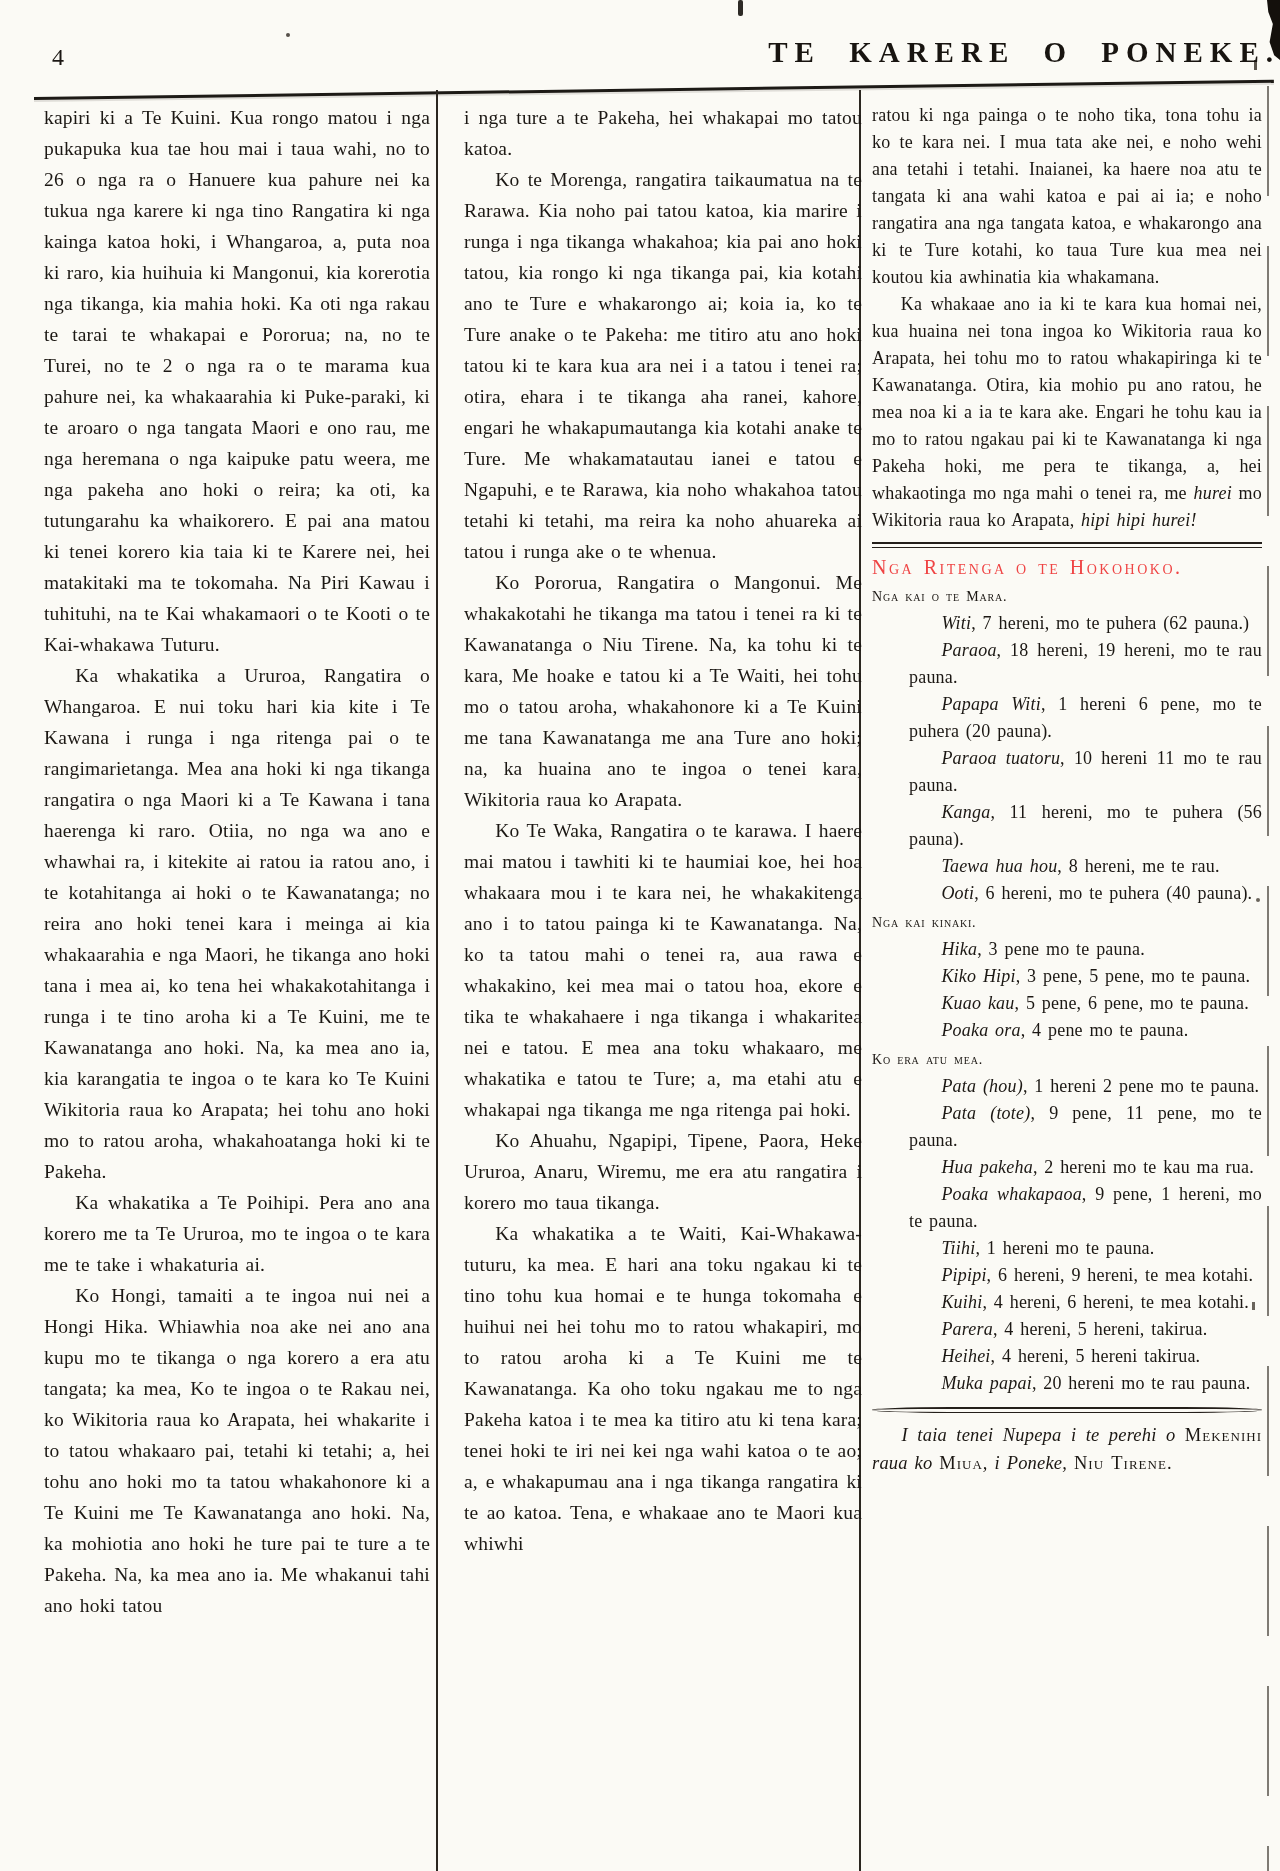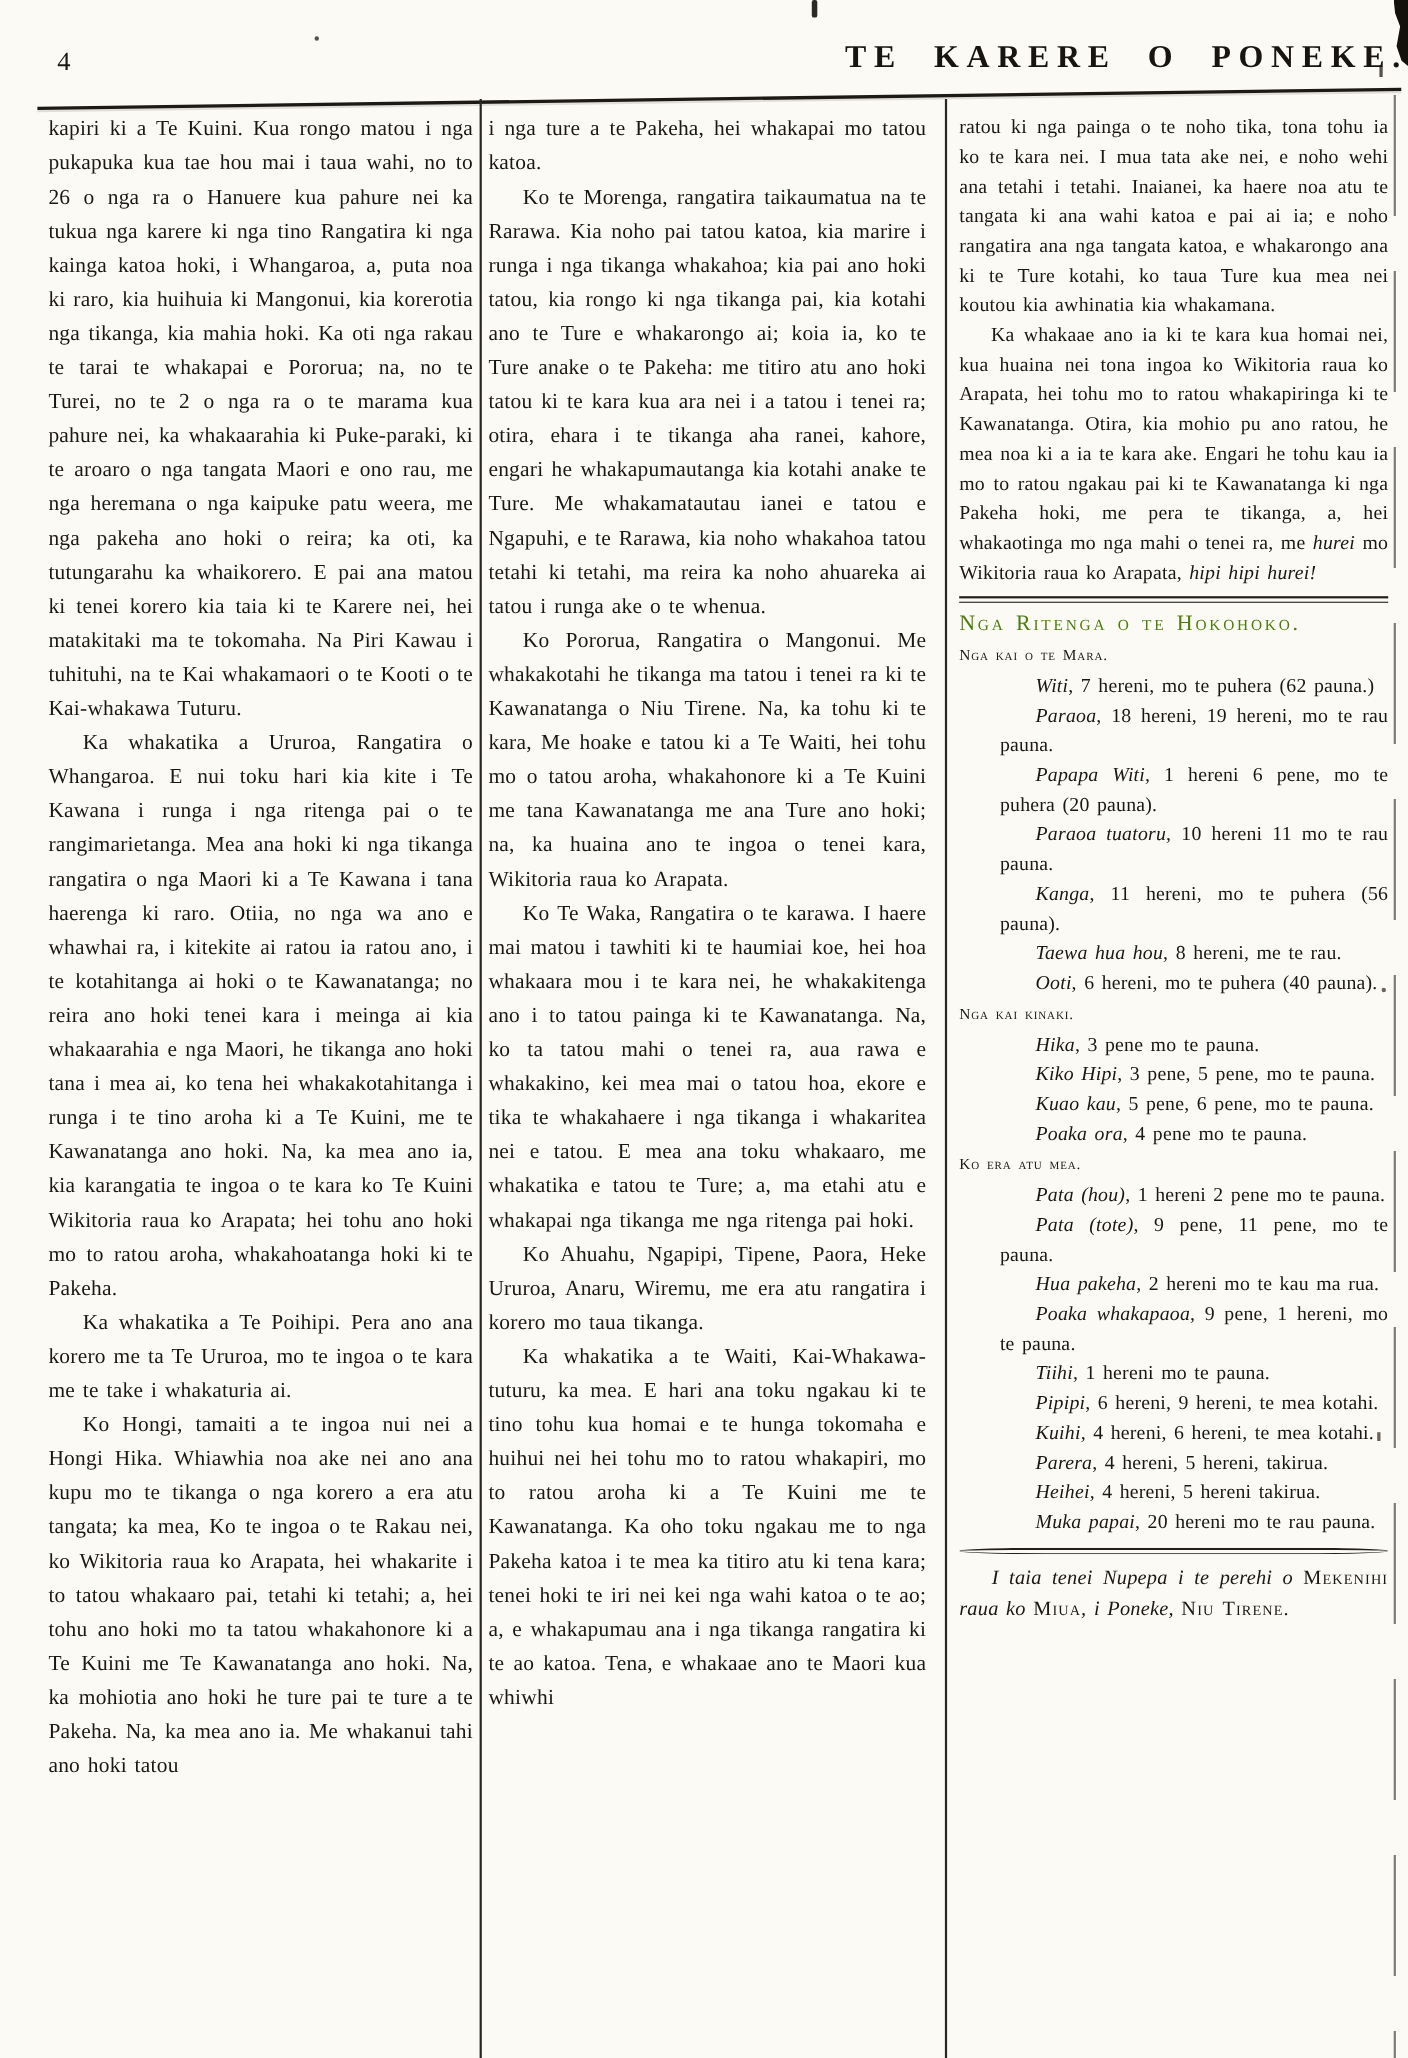--- a/index.html
+++ b/index.html
@@ -24,39 +24,39 @@
   }
   
   .col {
     position:absolute; top:102px; bottom:0;
     text-align:justify; hyphens:none;
     word-spacing:2px; letter-spacing:0.2px;
   }
   .col p { margin:0; text-indent:1.6em; }
   .col p.noindent { text-indent:0; }
   .col1 { left:44px;  width:386px; font-size:19.5px; line-height:31px; }
-  .col2 { left:444px; width:398px; font-size:19.5px; line-height:31px; }
+  .col2 { left:464px; width:398px; font-size:19.5px; line-height:31px; }
   .col3 { left:872px; width:390px; font-size:18px;   line-height:27px; }
   .vrule { position:absolute; top:90px; bottom:0; width:2px; background:#2b2620; }
   .vrule1 { left:436px; }
   .vrule2 { left:859px; }
   .vrule-right {
     position:absolute; top:86px; bottom:0; left:1267px; width:2px; opacity:.65;
     background:repeating-linear-gradient(180deg,#3c362e 0 110px, transparent 110px 160px);
   }
   .it { font-style:italic;font-family:Liberation Serif, serif; }
   .sc { font-variant:small-caps; font-style:normal; letter-spacing:1px; }
   
   .drule {
     height:3px; margin:8px 0 6px;
     border-top:2px solid #241f1a; border-bottom:1px solid #241f1a;
   }
   .market-heading {
     margin:2px 0; font-weight:normal; font-size:20px;
-    font-variant:small-caps; letter-spacing:2.5px; color:#4d7c0f;
+    font-variant:small-caps; letter-spacing:2.5px; color:#ef4444;
   }
   .shead {
     margin:2px 0 0; font-weight:normal; font-size:14px;
     font-variant:small-caps; letter-spacing:0.8px; text-indent:0;
   }
   .col3 p.item { text-indent:1.8em;margin-left:37px; }
   .colophon-rule { margin-top:10px; margin-bottom:8px; border-top:2px solid #241f1a; border-bottom:1px solid #241f1a; border-radius:40%/100%; height:3px; }
   .colophon { font-size:18.5px; line-height:28px; }
   
   .artifact { position:absolute; pointer-events:none; }

